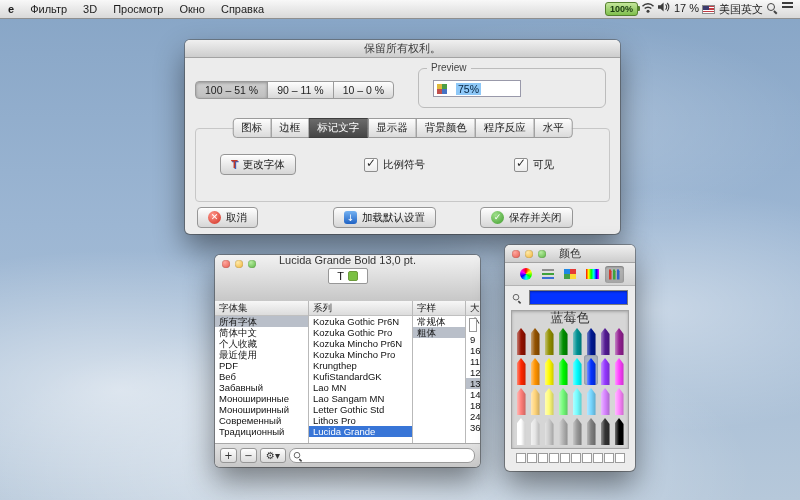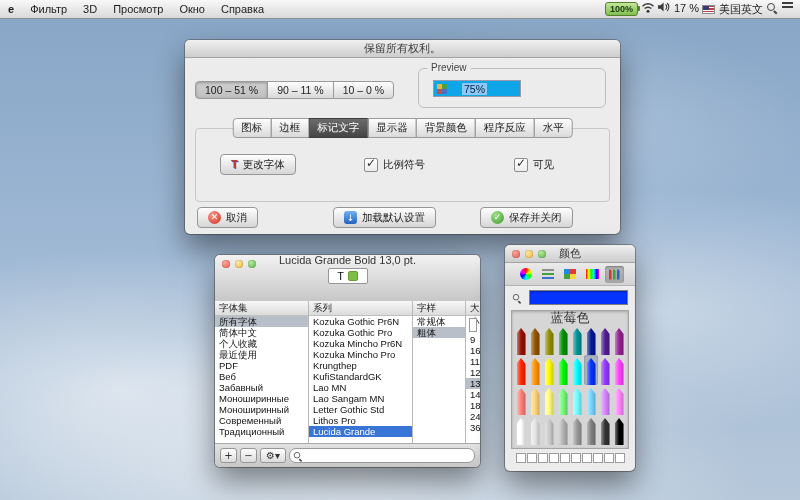--- a/index.html
+++ b/index.html
@@ -51,22 +51,22 @@
   .main-dialog{left:185px;top:40px;width:435px;height:194px}
   .seg-group,.tabs{display:flex}
   .seg-group{position:absolute;left:10px;top:41px}
   .seg{padding:2px 9px;font-size:10.5px;background:linear-gradient(#fefefe,#d8d8d8);
     border:1px solid #9b9b9b;margin-left:-1px;white-space:nowrap;color:#222}
   .seg:first-child{border-radius:4px 0 0 4px;margin-left:0}
   .seg:last-child{border-radius:0 4px 4px 0}
   .seg.selected{background:linear-gradient(#d0d0d0,#bfbfbf);box-shadow:inset 0 1px 3px rgba(0,0,0,.28)}
   .preview-group{position:absolute;right:14px;top:28px;width:186px;height:38px;border:1px solid #bcbcbc;border-radius:6px}
   .preview-legend{position:absolute;top:-7px;left:8px;background:#ececec;padding:0 4px;font-size:10px;color:#444}
-  .preview-field{position:absolute;left:14px;top:11px;width:88px;height:17px;background:#0ea5e9;border:1px solid #99a;
-    display:flex;align-items:center;gap:15px;padding:0 3px;box-sizing:border-box}
+  .preview-field{position:absolute;left:14px;top:11px;width:88px;height:17px;background:#ffffff;border:1px solid #99a;
+    display:flex;align-items:center;gap:9px;padding:0 3px;box-sizing:border-box}
   .preview-value{background:#8ec8f8;padding:0 2px;font-size:10.5px;color:#06233f}
   .tabs{position:absolute;top:78px;left:50%;transform:translateX(-50%);z-index:2}
   .tab{padding:2px 8px;font-size:10.5px;background:linear-gradient(#fdfdfd,#dadada);border:1px solid #9b9b9b;
     margin-left:-1px;white-space:nowrap;color:#222}
   .tab:first-child{border-radius:4px 0 0 4px;margin-left:0}
   .tab:last-child{border-radius:0 4px 4px 0}
   .tab.active{background:linear-gradient(#6b6b6b,#454545);color:#fff;border-color:#3d3d3d}
   .groupbox{position:absolute;left:10px;right:10px;top:88px;height:72px;border:1px solid #c7c7c7;border-radius:4px}
   .btn{display:inline-flex;align-items:center;gap:5px;height:21px;padding:0 10px;border:1px solid #969696;
     border-radius:4px;background:linear-gradient(#fefefe,#d6d6d6);font-size:10.5px;color:#222;

